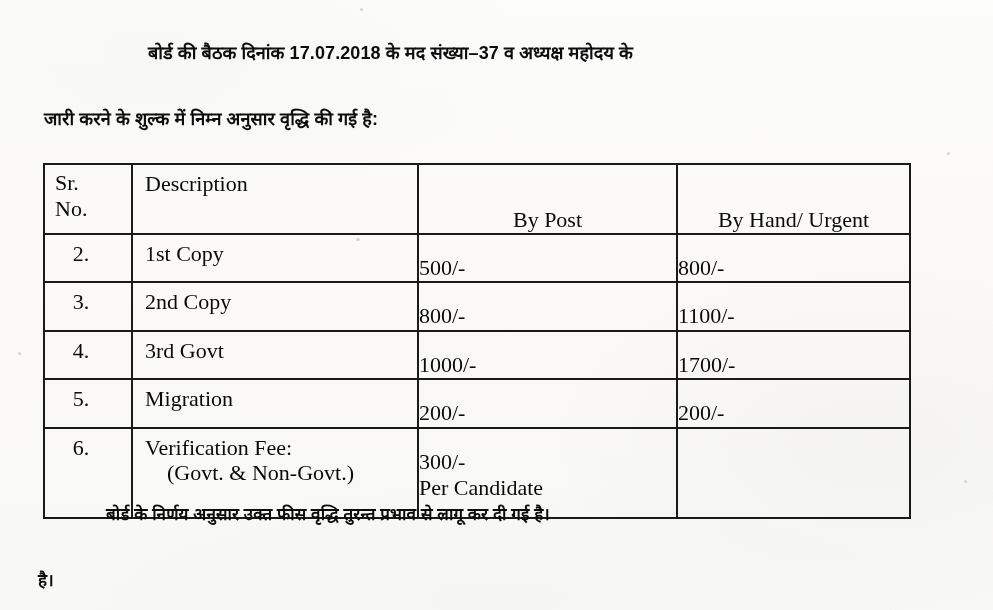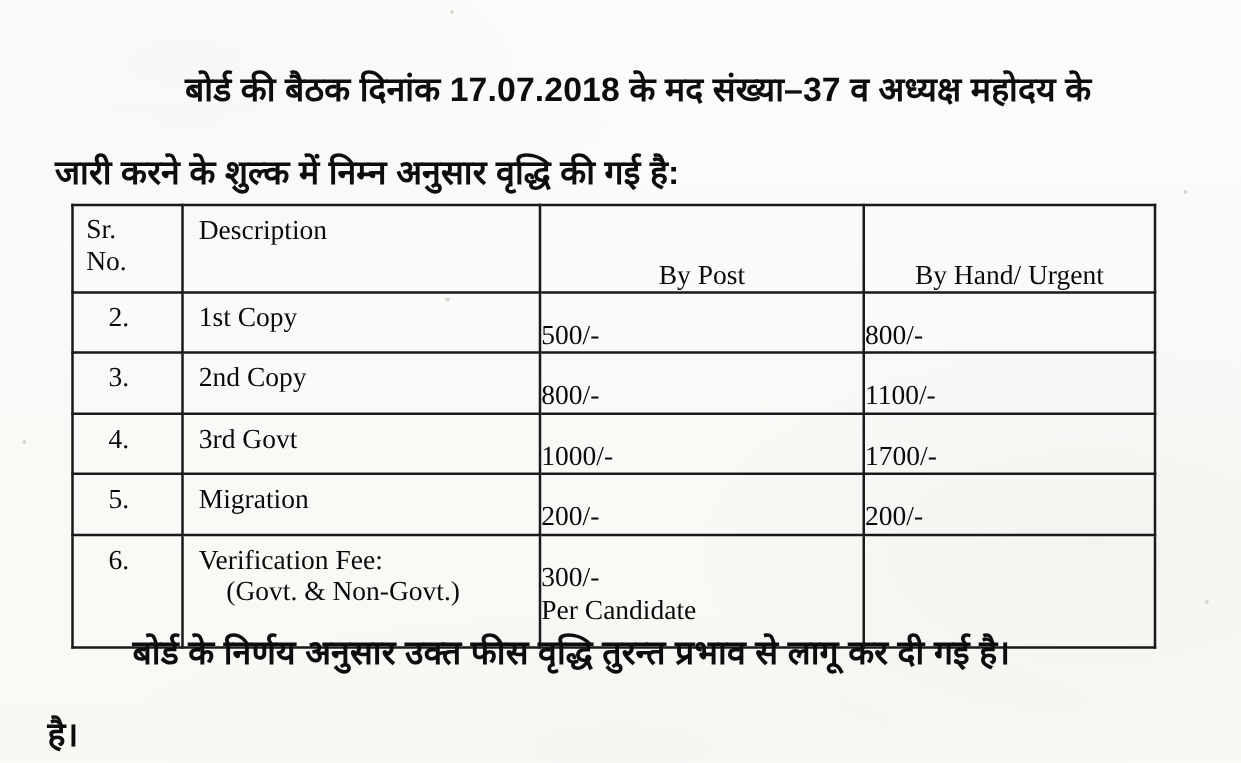--- a/index.html
+++ b/index.html
@@ -36,35 +36,35 @@
 
   
   .para {
     position: absolute;
     font-family: "Liberation Sans", sans-serif;
     font-weight: 700;
     color: #0d0d0d;
     letter-spacing: 0.1px;
     white-space: nowrap;
   }
-  .para-top { font-size: 27px; margin-top: 12px; }
-  .para-bottom { font-size: 27px; }
+  .para-top { font-size: 18px; }
+  .para-bottom { font-size: 17px; }
 
   .ln1 { left: 148px; top: 40px; }
   .ln2 { left: 44px;  top: 73px; }
   .ln3 { left: 44px;  top: 106px; }
 
   .bl1 { left: 106px; top: 502px; }
   .bl2 { left: 38px;  top: 535px; }
   .bl3 { left: 38px;  top: 568px; }
 
   
   .fee-table-wrap {
     position: absolute;
-    left: 57px;
+    left: 43px;
     top: 163px;
     width: 700px;
     height: 302px;
   }
   table.fee-table {
     border-collapse: collapse;
     width: 100%;
     height: 100%;
     table-layout: fixed;
   }

